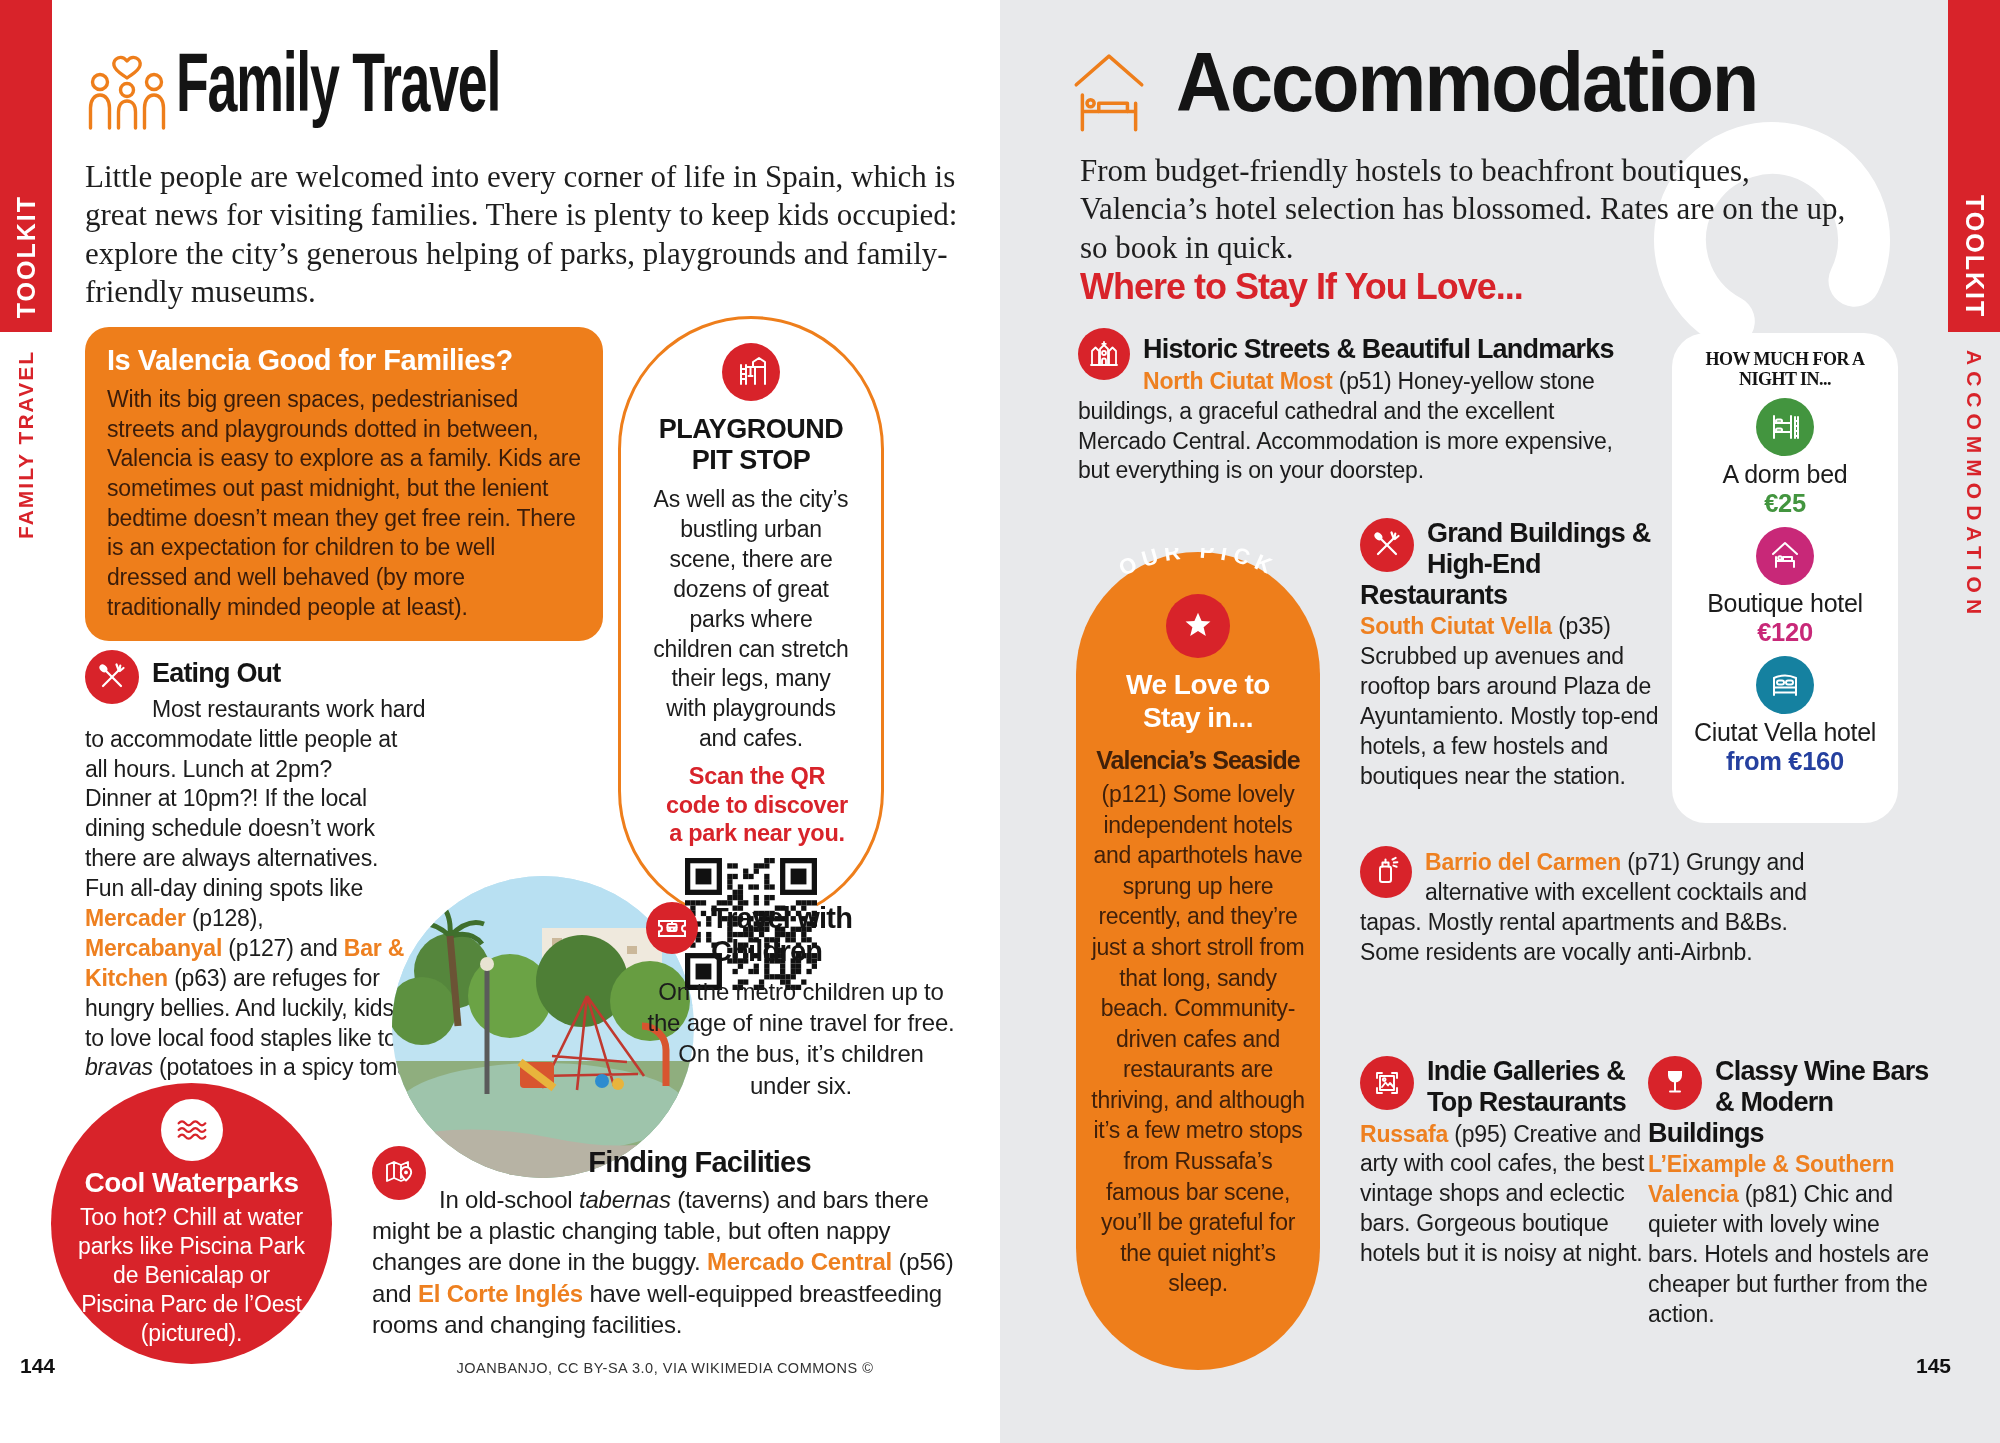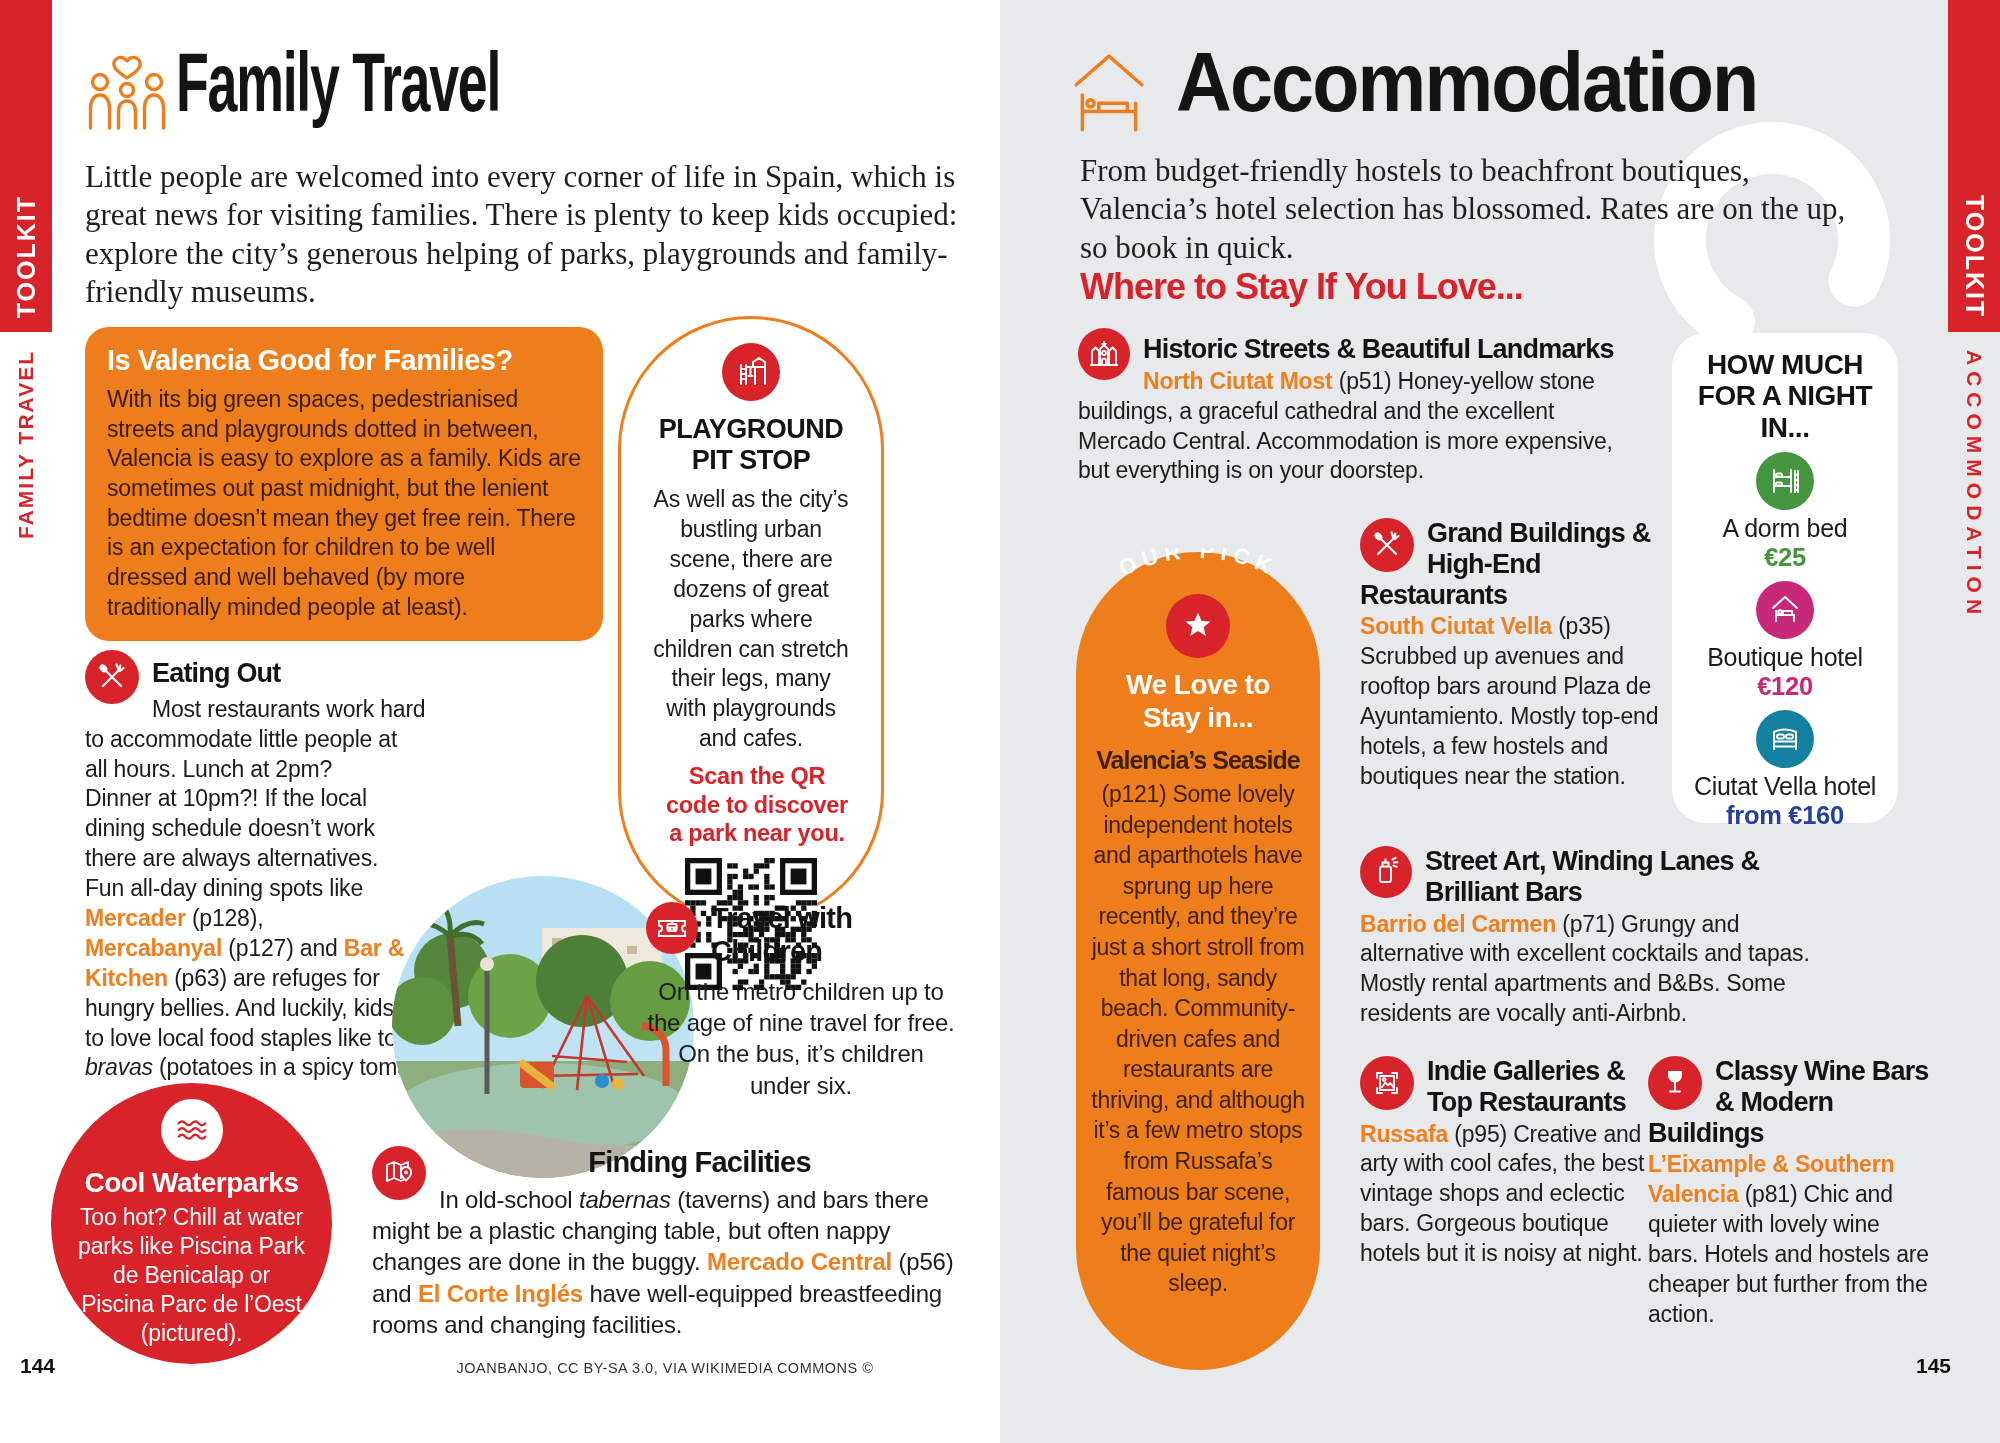--- a/index.html
+++ b/index.html
@@ -80,22 +80,22 @@
     width:64px; height:64px; }
   .pick-h { color:#fff; font-weight:bold; font-size:28px; line-height:1.18;
     width:178px; margin:0 auto; padding-top:116px; letter-spacing:-0.5px; }
   .pick-place { color:#40200a; font-weight:bold; font-size:25px; letter-spacing:-1px;
     margin-top:12px; white-space:nowrap; }
   .pick-body { color:#40200a; font-size:23px; letter-spacing:-0.3px; line-height:1.33;
     padding:4px 15px 0; }
 
   .panel { left:1672px; top:333px; width:226px; height:490px; background:#fff;
     border-radius:34px; text-align:center; padding-top:16px; }
-  .panel-title { font-size:28px; font-weight:bold; letter-spacing:-0.5px; line-height:1.12;
-    width:198px; margin:0 auto; color:#141414; }
+  .panel-title { font-size:18px; font-weight:bold; letter-spacing:-0.5px; line-height:1.12;
+    width:198px; margin:0 auto; color:#141414;font-family:Liberation Serif, serif; }
   .pit { margin-top:9px; }
   .pit .circ { width:58px; height:58px; border-radius:50%; margin:0 auto 4px;
     display:flex; align-items:center; justify-content:center; }
   .pit .lbl { font-size:25px; letter-spacing:-0.3px; color:#1c1c1c; }
   .pit .prc { font-size:25.5px; font-weight:bold; letter-spacing:-0.3px; }
 </style>
 </head>
 <body>
 
 <div id="canvas">
@@ -513,21 +513,20 @@
 
   <div class="abs rsec" style="left:1360px;top:846px;width:455px">
     <div class="icon-c fl" style="width:52px;height:52px">
       <svg width="34" height="34" viewBox="0 0 34 34" stroke="#fff" stroke-width="2" fill="none" stroke-linecap="round" stroke-linejoin="round">
         <rect x="11" y="11.5" width="11" height="15.5" rx="2.2"></rect>
         <path d="M13.5 11.5 V7.5 h6 v4"></path>
         <path d="M16.5 7.5 v-3"></path>
         <path d="M23.5 4.5 l3.2-1.6 M24.8 7.6 l3.6-0.4 M24.4 10.6 l3.2 1.2"></path>
       </svg>
     </div>
-    <h3 class="sec-h">Street Art, Winding Lanes &amp; Brilliant Bars</h3>
     <p class="body-txt"><span class="olink">Barrio del Carmen</span><span> (p71) Grungy and alternative with excellent cocktails and tapas. Mostly rental apartments and B&amp;Bs. Some residents are vocally anti-Airbnb.</span></p>
   </div>
 
   <div class="abs rsec" style="left:1360px;top:1056px;width:298px">
     <div class="icon-c fl" style="width:54px;height:54px">
       <svg width="34" height="34" viewBox="0 0 34 34" stroke="#fff" stroke-width="1.9" fill="none" stroke-linecap="round" stroke-linejoin="round">
         <path d="M7 12 V7 h5 M22 7 h5 v5 M27 22 v5 h-5 M12 27 H7 v-5"></path>
         <rect x="10" y="10" width="14" height="14"></rect>
         <path d="M12 21 l3.5-4.5 2.5 3 2-2.5 3.5 4"></path>
         <circle cx="14.2" cy="13.6" r="1.4"></circle>

